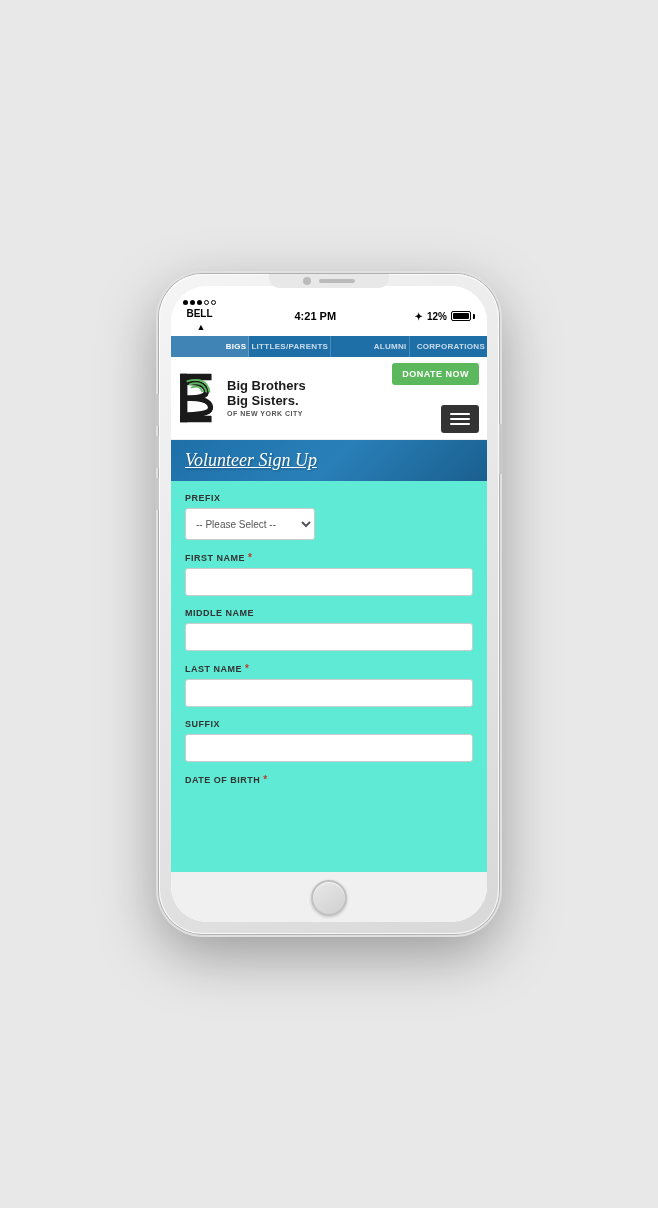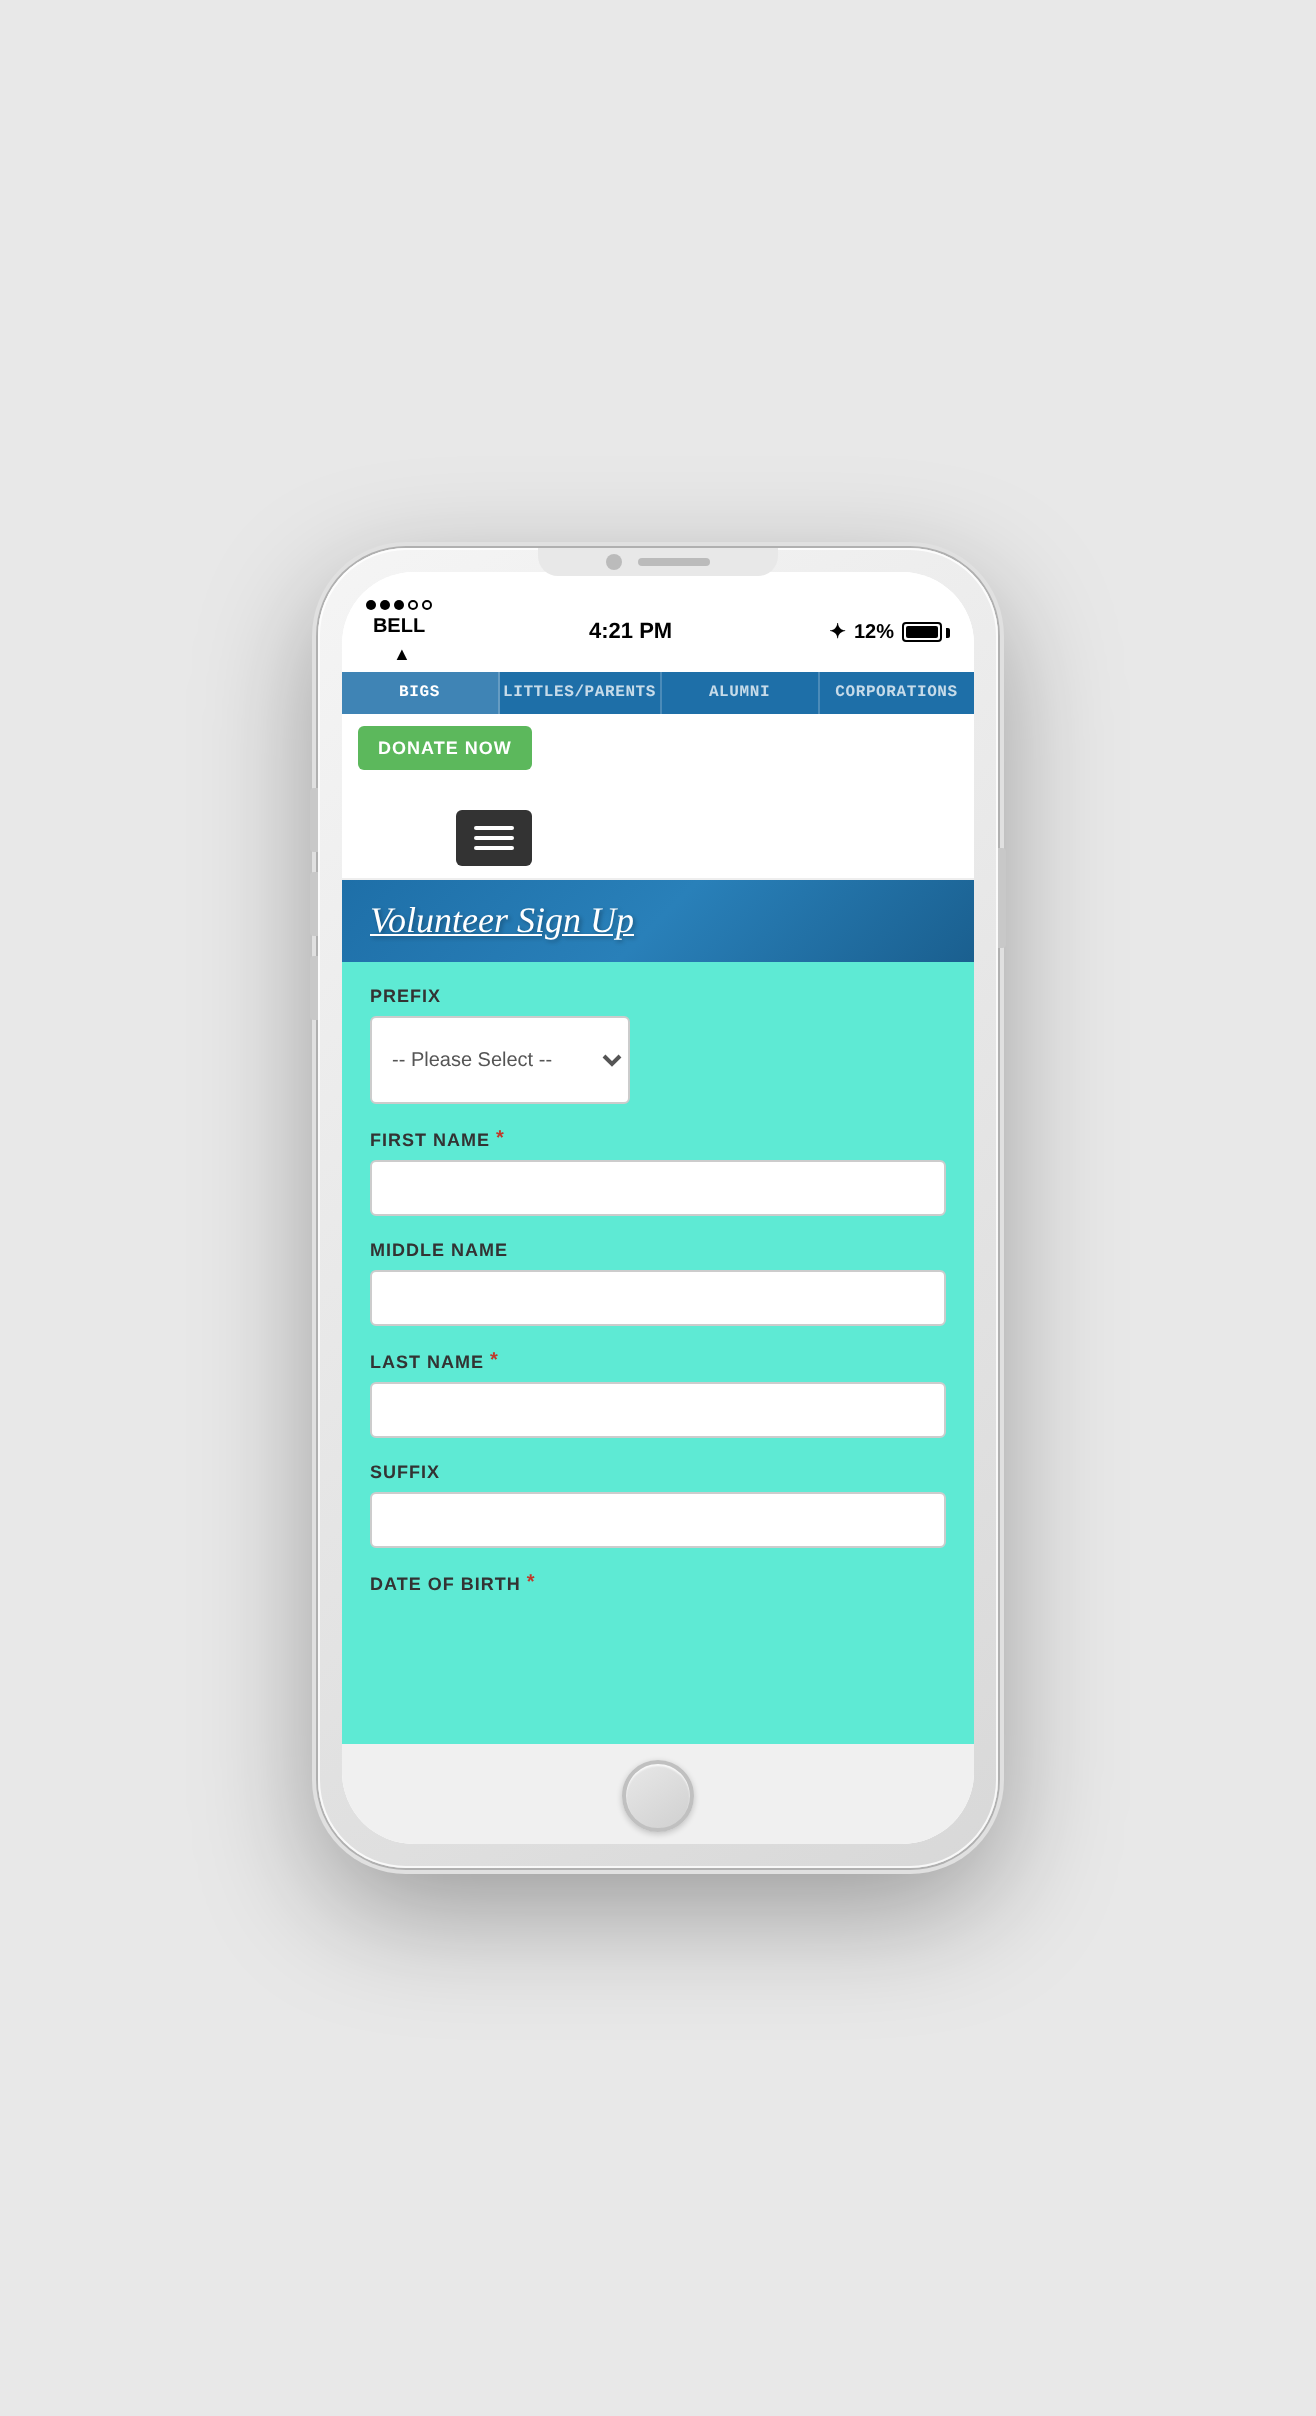--- a/index.html
+++ b/index.html
@@ -195,30 +195,29 @@
 
     
     .nav-tabs {
       display: flex;
       background: #1e6fa8;
       flex-shrink: 0;
     }
 
     .nav-tab {
       flex: 1;
-      text-align: center;
+      text-align: right;
       padding: 6px 2px;
       font-size: 8px;
       font-weight: 700;
       color: rgba(255,255,255,0.75);
       text-transform: uppercase;
       letter-spacing: 0.3px;
       border-right: 1px solid rgba(255,255,255,0.2);
       cursor: pointer;
-      font-family: Liberation Mono, monospace;
     }
 
     .nav-tab:last-child {
       border-right: none;
     }
 
     .nav-tab.active {
       color: #fff;
       background: rgba(255,255,255,0.15);
     }
@@ -362,21 +361,21 @@
       border-radius: 3px;
       padding: 0 8px;
       font-size: 11px;
       color: #333;
       background: #fff;
       outline: none;
     }
 
     .form-select {
       width: 130px;
-      height: 44px;
+      height: 32px;
       border: 1px solid #ccc;
       border-radius: 3px;
       padding: 0 6px;
       font-size: 10px;
       color: #555;
       background: #fff;
       appearance: auto;
       outline: none;
     }
 
@@ -437,20 +436,41 @@
     <div class="screen-content">
 
       <div class="nav-tabs">
         <div class="nav-tab active">BIGS</div>
         <div class="nav-tab">LITTLES/PARENTS</div>
         <div class="nav-tab">ALUMNI</div>
         <div class="nav-tab">CORPORATIONS</div>
       </div>
 
       <div class="header">
+        <div class="logo-area">
+
+          <svg class="logo-icon" viewBox="0 0 80 96" xmlns="http://www.w3.org/2000/svg">
+
+            <rect x="2" y="2" width="14" height="92" fill="#1a1a1a" rx="1"></rect>
+            <rect x="2" y="2" width="60" height="12" fill="#1a1a1a" rx="1"></rect>
+            <rect x="2" y="82" width="60" height="12" fill="#1a1a1a" rx="1"></rect>
+
+            <path d="M16 18 Q50 18 52 35 Q54 48 16 48" fill="none" stroke="#1a1a1a" stroke-width="10" stroke-linecap="round"></path>
+            <path d="M16 48 Q58 48 60 65 Q62 80 16 80" fill="none" stroke="#1a1a1a" stroke-width="10" stroke-linecap="round"></path>
+
+            <path d="M24 28 Q40 22 44 35" fill="none" stroke="#5cb85c" stroke-width="3.5" stroke-linecap="round"></path>
+            <path d="M20 22 Q46 14 52 36" fill="none" stroke="#5cb85c" stroke-width="3.5" stroke-linecap="round"></path>
+            <path d="M16 16 Q52 6 58 36" fill="none" stroke="#5cb85c" stroke-width="3.5" stroke-linecap="round"></path>
+          </svg>
+          <div class="org-name">
+            <span class="org-name-main">Big Brothers</span>
+            <span class="org-name-main">Big Sisters.</span>
+            <span class="org-name-sub">OF NEW YORK CITY</span>
+          </div>
+        </div>
         <div class="header-right">
           <button class="donate-btn">DONATE NOW</button>
           <div class="menu-btn">
             <div class="menu-line"></div>
             <div class="menu-line"></div>
             <div class="menu-line"></div>
           </div>
         </div>
       </div>
 

